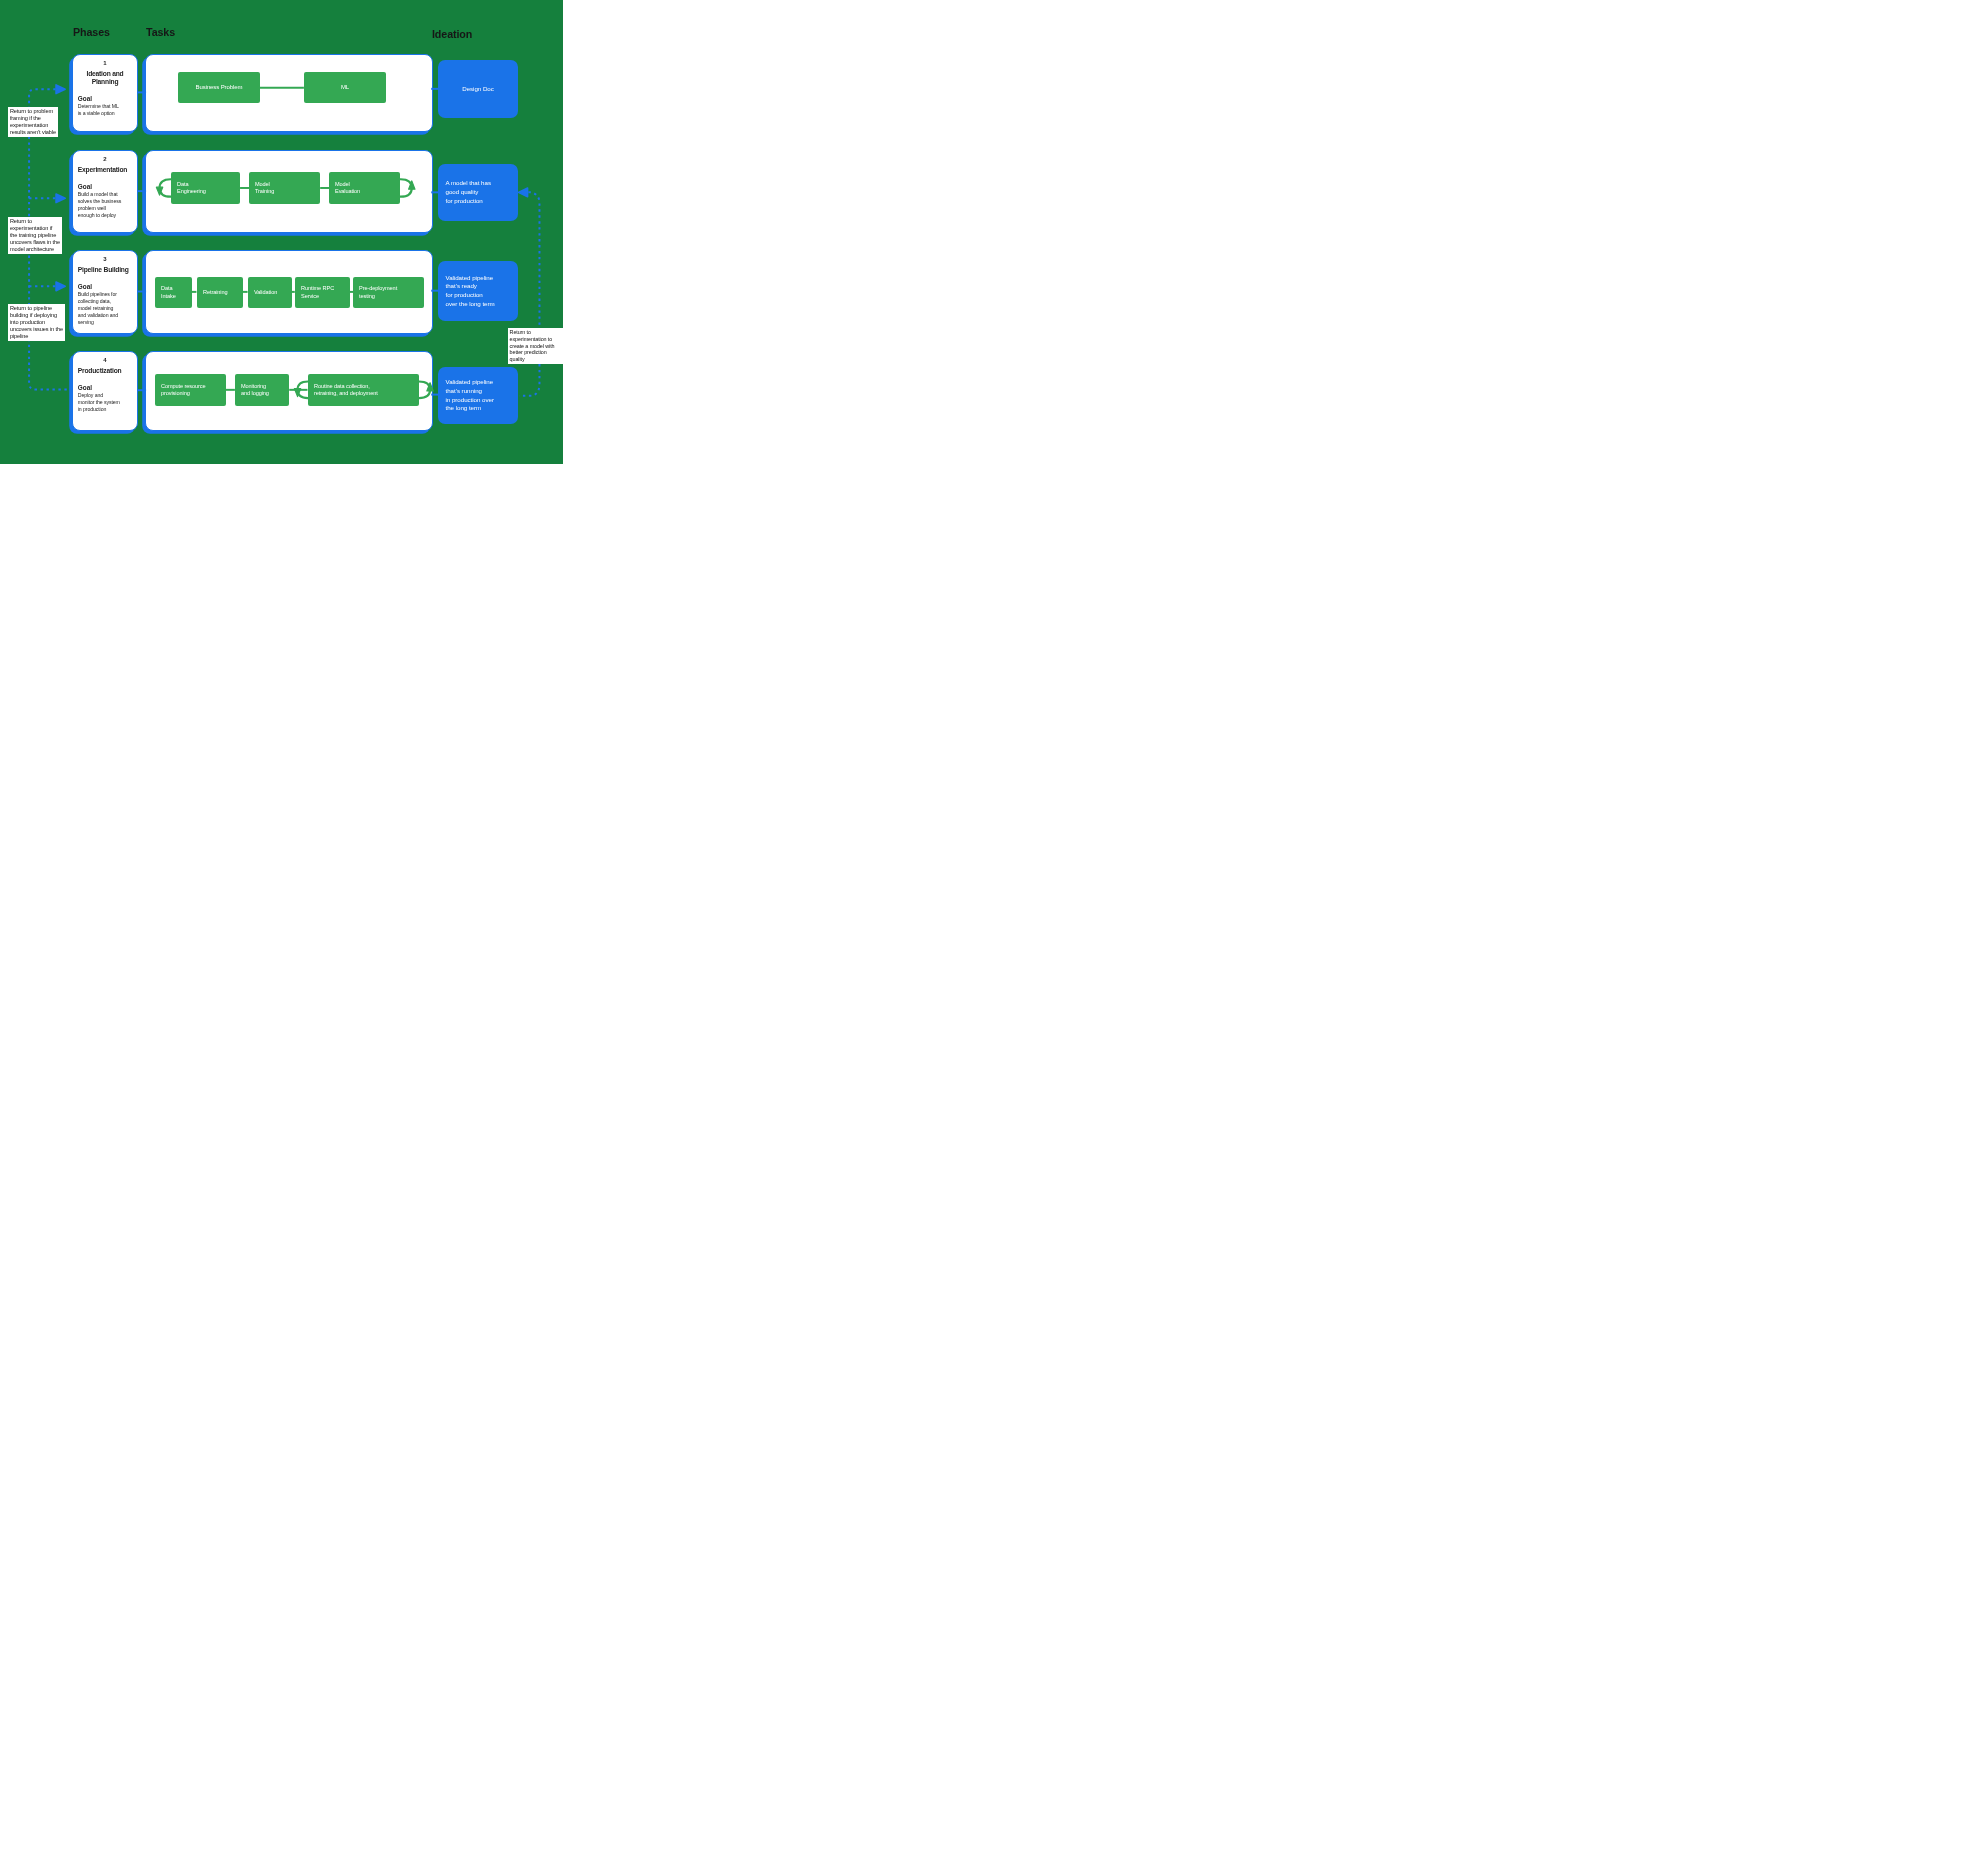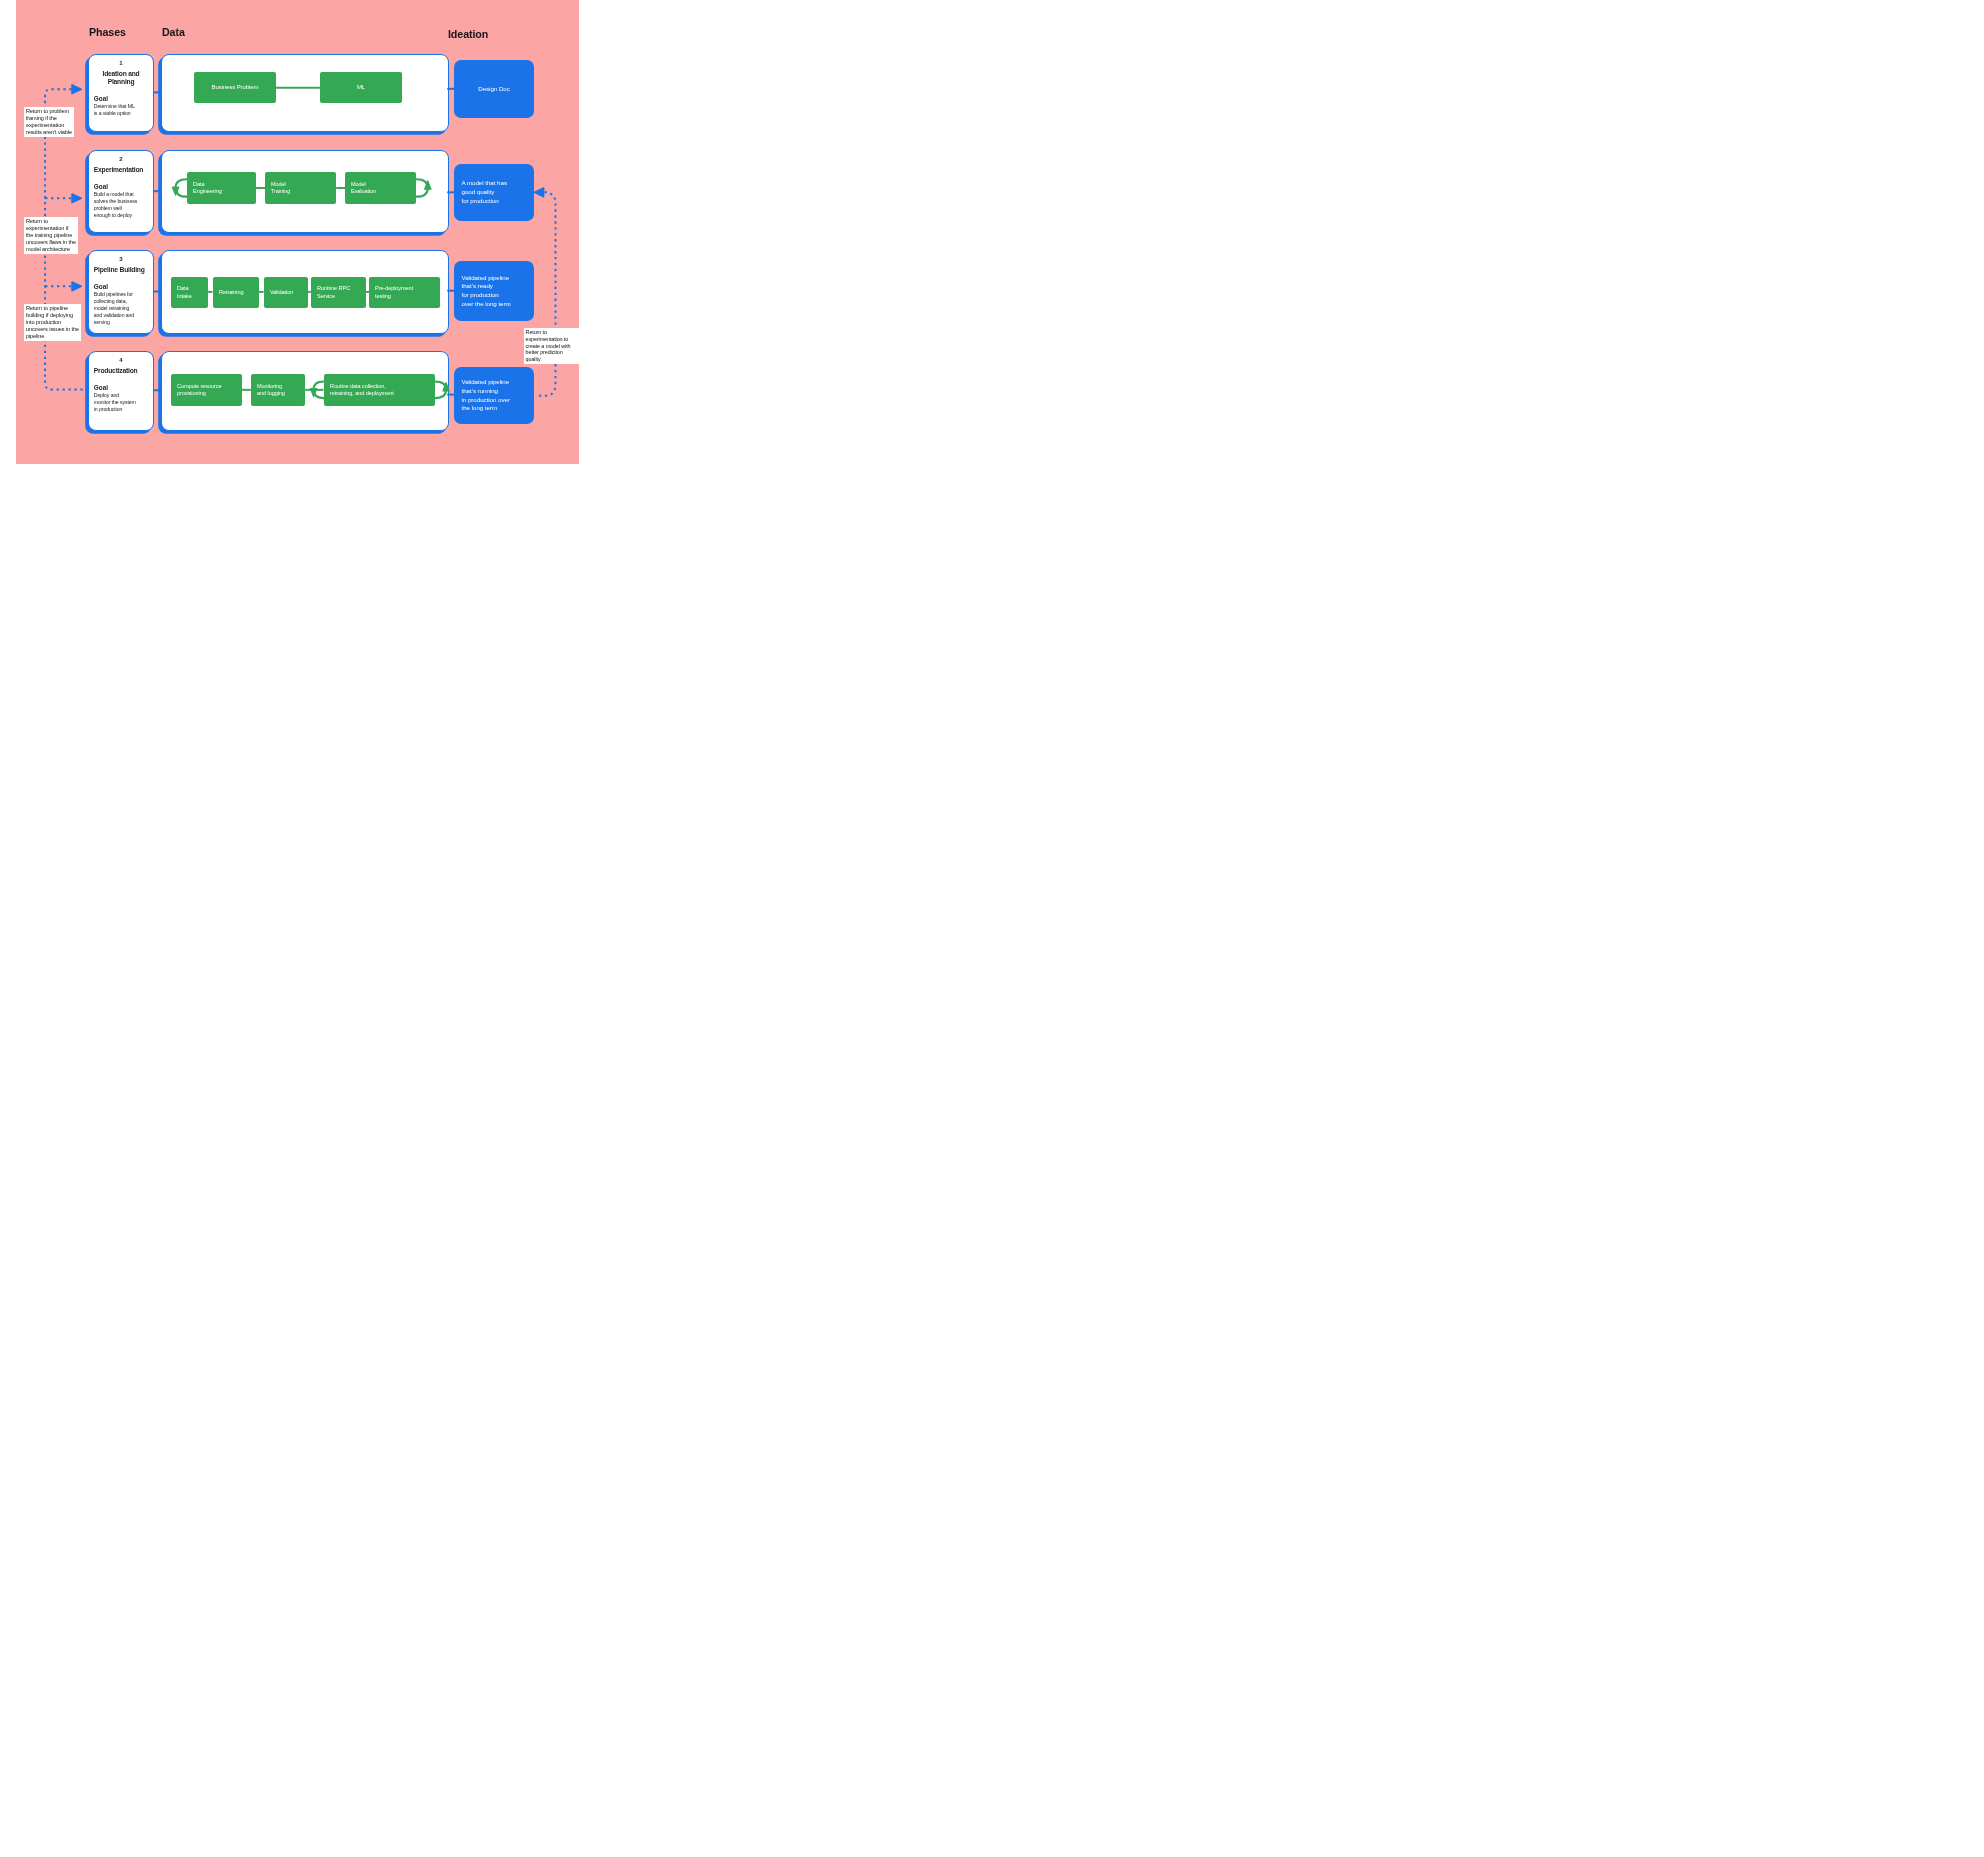--- a/index.html
+++ b/index.html
@@ -1,17 +1,17 @@
 <!DOCTYPE html>
 <html style="font-size:6.4px"><head>
 <meta charset="utf-8">
 <style>
   html,body{margin:0;padding:0;background:#ffffff;}
   body{font-family:"Liberation Sans", sans-serif; color:#1f1f1f;}
-  #canvas{position:relative;width:563px;height:464px;background:#fca5a5;overflow:hidden;margin-left:16px;}
+  #canvas{position:relative;width:563px;height:464px;background:#15803d;overflow:hidden;}
   
   .col-header{position:absolute;font-size:10.7px;font-weight:700;letter-spacing:-0.1px;color:#161616;z-index:4;}
   
   .phase-card, .tasks-panel{
     position:absolute;background:#ffffff;border:1.6px solid #1A73E8;border-radius:8px;
     box-shadow:-2.8px 2.8px 0 0 #1A73E8;box-sizing:border-box;z-index:1;
   }
   .phase-card{z-index:3;display:flex;flex-direction:column;padding:4.8px 4.8px 3.2px 4.8px;}
   .phase-num{font-size:6px;font-weight:700;align-self:center;line-height:1.2;}
   .phase-title{font-size:6.7px;font-weight:700;letter-spacing:-0.2px;margin-top:2.8px;white-space:pre;line-height:1.22;}
@@ -45,21 +45,21 @@
   .garc{fill:none;stroke:#34A853;stroke-width:5.5;}
   .bhead{fill:#1A73E8;stroke:#1A73E8;stroke-width:4;stroke-linejoin:round;}
   .ghead{fill:#34A853;stroke:#34A853;stroke-width:3;stroke-linejoin:round;}
 </style>
 </head>
 <body>
 
 <div id="canvas">
 
   <div class="col-header" style="left:73px;top:26px;">Phases</div>
-  <div class="col-header" style="left:146px;top:26px;">Data</div>
+  <div class="col-header" style="left:146px;top:26px;">Tasks</div>
   <div class="col-header" style="left:432px;top:28px;">Ideation</div>
 
   <div class="tasks-panel" style="left:145px;top:54px;width:288px;height:78px;"></div>
   <div class="tasks-panel" style="left:145px;top:150px;width:288px;height:83px;"></div>
   <div class="tasks-panel" style="left:145px;top:250px;width:288px;height:84px;"></div>
   <div class="tasks-panel" style="left:145px;top:351px;width:288px;height:80px;"></div>
 
   <svg class="overlay" width="563" height="464" viewBox="0 0 1419 1170">
 
     <g>

